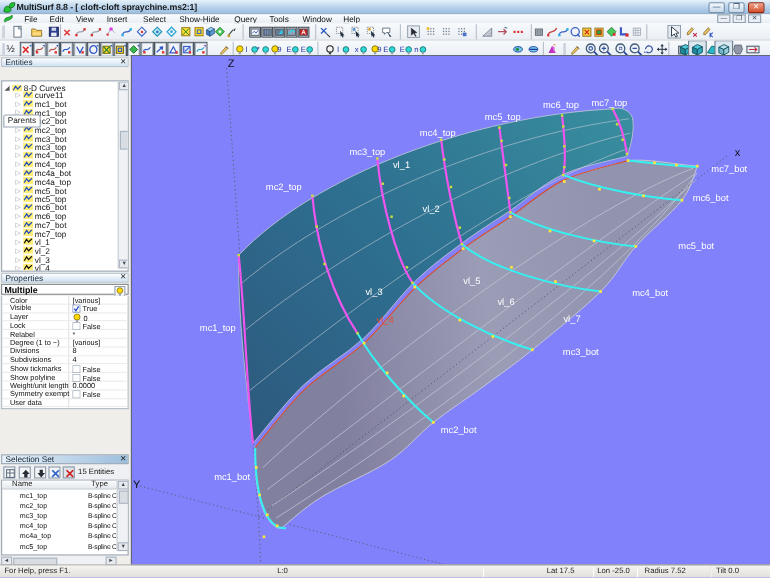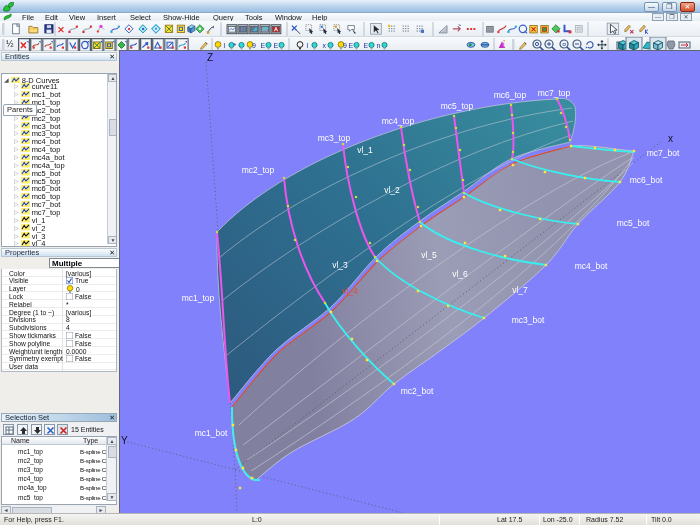--- a/index.html
+++ b/index.html
@@ -25,21 +25,21 @@
 .treebox { position:absolute; left:1px; top:22px; width:116px; height:174px; background:#fff; border:1px solid #98a4b2; overflow:hidden; }
 .trow { position:absolute; left:2px; height:8px; font-size:7.5px; white-space:nowrap; color:#111; }
 .texp { color:#555; font-size:6px; vertical-align:top; }
 .texp2 { color:#999; font-size:6px; vertical-align:top; }
 .tico { display:inline-block; margin:0 2px 0 2px; }
 .tlbl { vertical-align:top; }
 .vsb { position:absolute; width:10px; background:#f0f1f4; border-left:1px solid #c8ccd4; }
 .sbbtn { position:absolute; left:0; width:10px; height:8px; background:#e6e9ee; border:1px solid #aab4c0; font-size:5px; text-align:center; line-height:7px; color:#404850; }
 .sbthumb { position:absolute; left:0.5px; width:9px; background:#d8dde4; border:1px solid #aab4c0; }
 .props { position:absolute; left:1px; top:207px; width:116px; height:155px; }
-.prmult { position:absolute; left:0; top:0; width:116px; height:10px; background:#fff; border:1px solid #808890; font-size:8px; font-weight:bold; padding-left:2px; color:#000;margin-left:48px; }
+.prmult { position:absolute; left:0; top:0; width:116px; height:10px; background:#fff; border:1px solid #808890; font-size:8px; font-weight:bold; padding-left:2px; color:#000; }
 .prgrid { position:absolute; left:0; top:11px; width:116px; height:103px; background:#fff; border:1px solid #b0b8c2; border-top:none; }
 .prow { position:absolute; left:0; width:114px; height:7.8px; font-size:6.7px; color:#111; border-bottom:1px solid #ececec; }
 .pk { position:absolute; left:7px; top:0.5px; }
 .pv { position:absolute; left:64px; top:0.5px; }
 .prow .pv .cb { display:inline-block; vertical-align:-1px; margin-right:2px; }
 .pvline { position:absolute; left:60px; top:0; width:1px; height:102px; background:#e0e0e0; }
 .selset { position:absolute; left:0; top:362px; width:118px; height:100px; }
 .shead2 { position:absolute; left:1px; top:0; width:116px; height:9px; background:linear-gradient(90deg,#e8f1fa,#9cbedc); border:1px solid #98a8b8; font-size:7.5px; color:#102030; padding-left:3px; line-height:8px; }
 .stools { position:absolute; left:1px; top:10px; width:116px; height:13px; background:#eef0f3; }
 .stbtn { position:absolute; top:1px; width:11px; height:11px; border:1px solid #8a97a6; background:#f2f5f8; }
@@ -56,20 +56,21 @@
 .status { position:absolute; left:0; top:513px; width:700px; height:12px; background:linear-gradient(180deg,#f4f4f2,#e2e0da); border-top:1px solid #b8b6b0; font-size:7px; color:#222; }
 .stxt { position:absolute; top:2px; }
 .ssep { position:absolute; top:1px; width:1px; height:10px; background:#c2c0ba; border-right:1px solid #fff; }
 </style></head>
 <body>
 <div class="titlebar">
  <svg class="tico1" width="13" height="11">
       <path d="M1.5,9.5 C2,5 4,3.5 6.5,5.5 C6,2.5 8,1 11.5,1.5 C11.8,4.5 10,6.5 7.2,6.3 C9,8 8,10 5,10.2 C3.5,10.3 2,10 1.5,9.5 Z" fill="#22c234" stroke="#0a6018" stroke-width="0.7"></path>
       <path d="M6.5,5.5 L7.2,6.3" stroke="#0a6018" stroke-width="0.8"></path>
     </svg>
+ <span class="ttext">MultiSurf 8.8 - [ cloft-cloft spraychine.ms2:1]</span>
  <div class="wbtn" style="left:644px">—</div>
  <div class="wbtn" style="left:662px">❐</div>
  <div class="wbtn wclose" style="left:680px">✕</div>
 </div>
 <div class="menubar">
  <svg style="position:absolute;left:2px;top:0px" width="11" height="8" viewBox="0 0 11 10">
       <path d="M1,7 C3,2 5,5 10,1 L10,4 C6,8 4,6 2,9 Z" fill="#20c030" stroke="#0a6018" stroke-width="0.7"></path>
     </svg>
  <span class="mitem" style="left:22px"><u>F</u>ile</span>
  <span class="mitem" style="left:45px"><u>E</u>dit</span>

